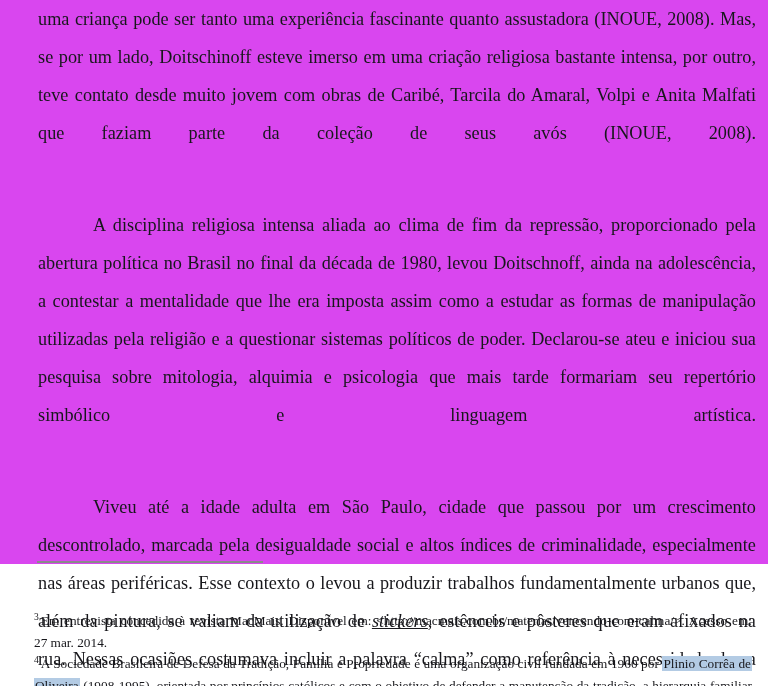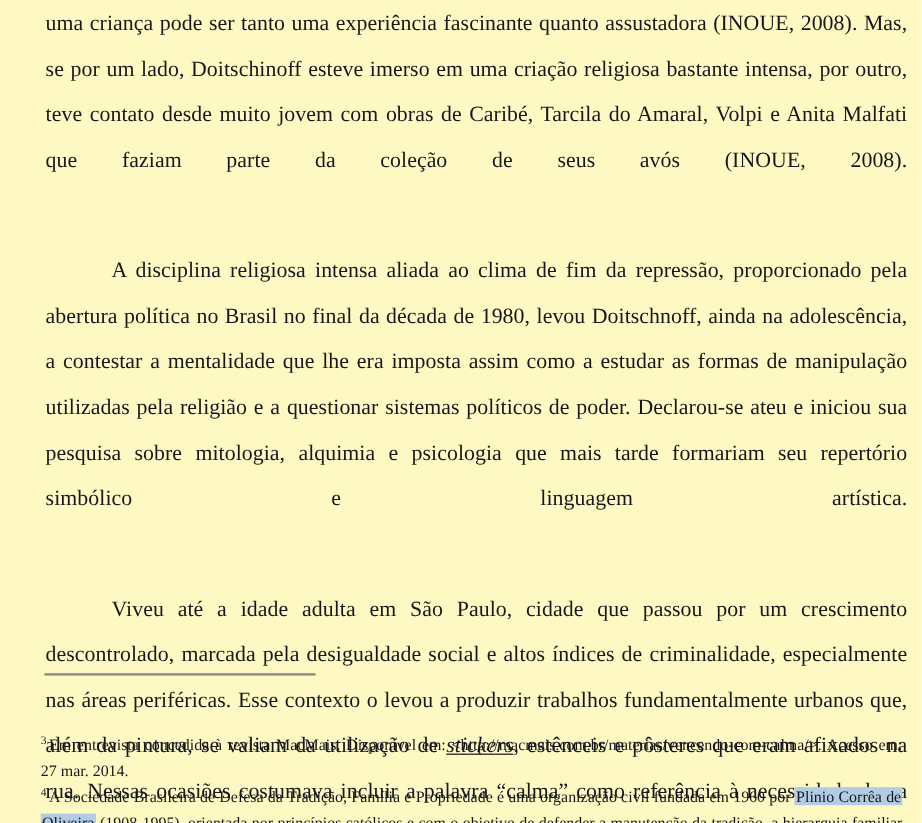--- a/index.html
+++ b/index.html
@@ -11,22 +11,22 @@
   body {
     width: 768px;
     height: 686px;
     overflow: hidden;
     font-family: "Liberation Serif", "DejaVu Serif", serif;
     color: #1a1a1a;
   }
   .page {
     position: relative;
     width: 768px;
-    height: 686px;
-    background: #fef9c3;
+    height: 564px;
+    background: #d946ef;
     box-sizing: border-box;
   }
   .body-area {
     position: absolute;
     left: 38px;
     top: 0px;
     width: 718px;
   }
   p.body-par {
     margin: 0 0 0 0;

